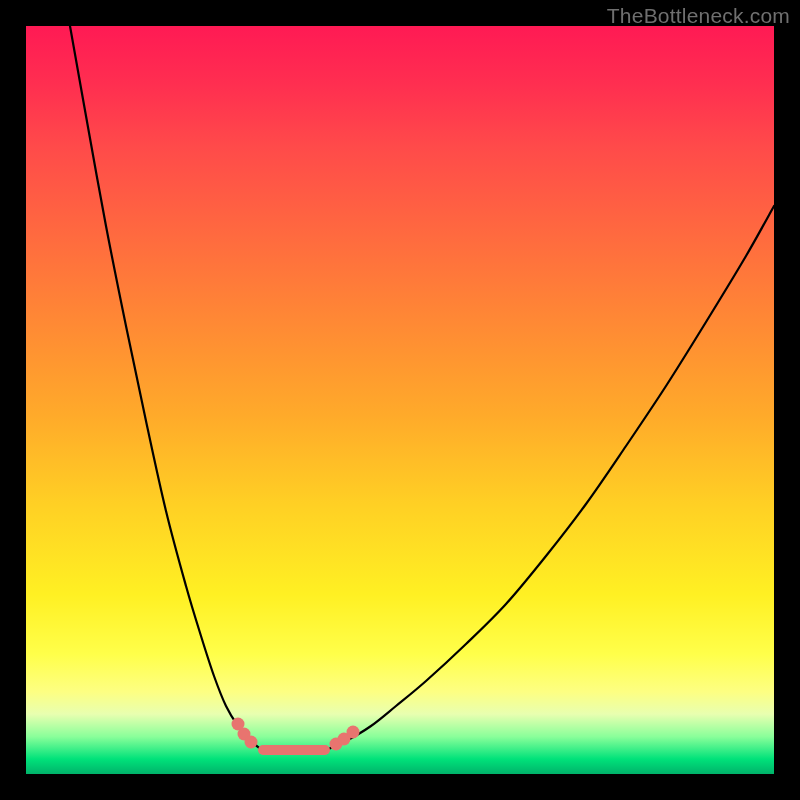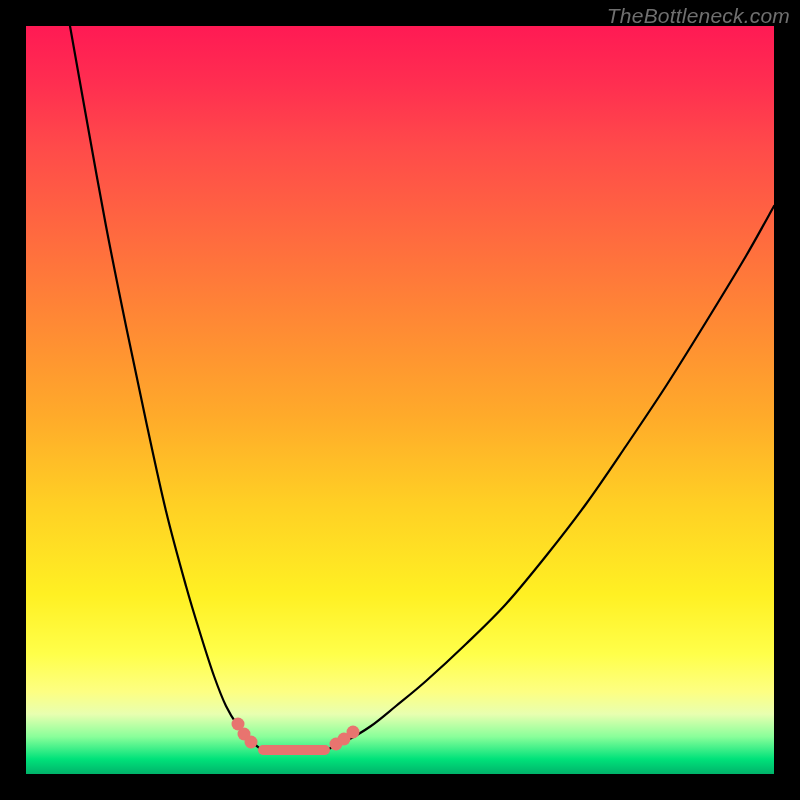--- a/index.html
+++ b/index.html
@@ -46,21 +46,20 @@
   .watermark {
     position: absolute;
     top: 4px;
     right: 10px;
     color: #6f6f6f;
     font-size: 21px;
     font-weight: 500;
     letter-spacing: 0.2px;
     z-index: 5;
     user-select: none;
-    font-style: italic;
   }
   svg.curves {
     position: absolute;
     left: 0;
     top: 0;
     width: 748px;
     height: 748px;
     z-index: 2;
   }
   .curve-stroke {

